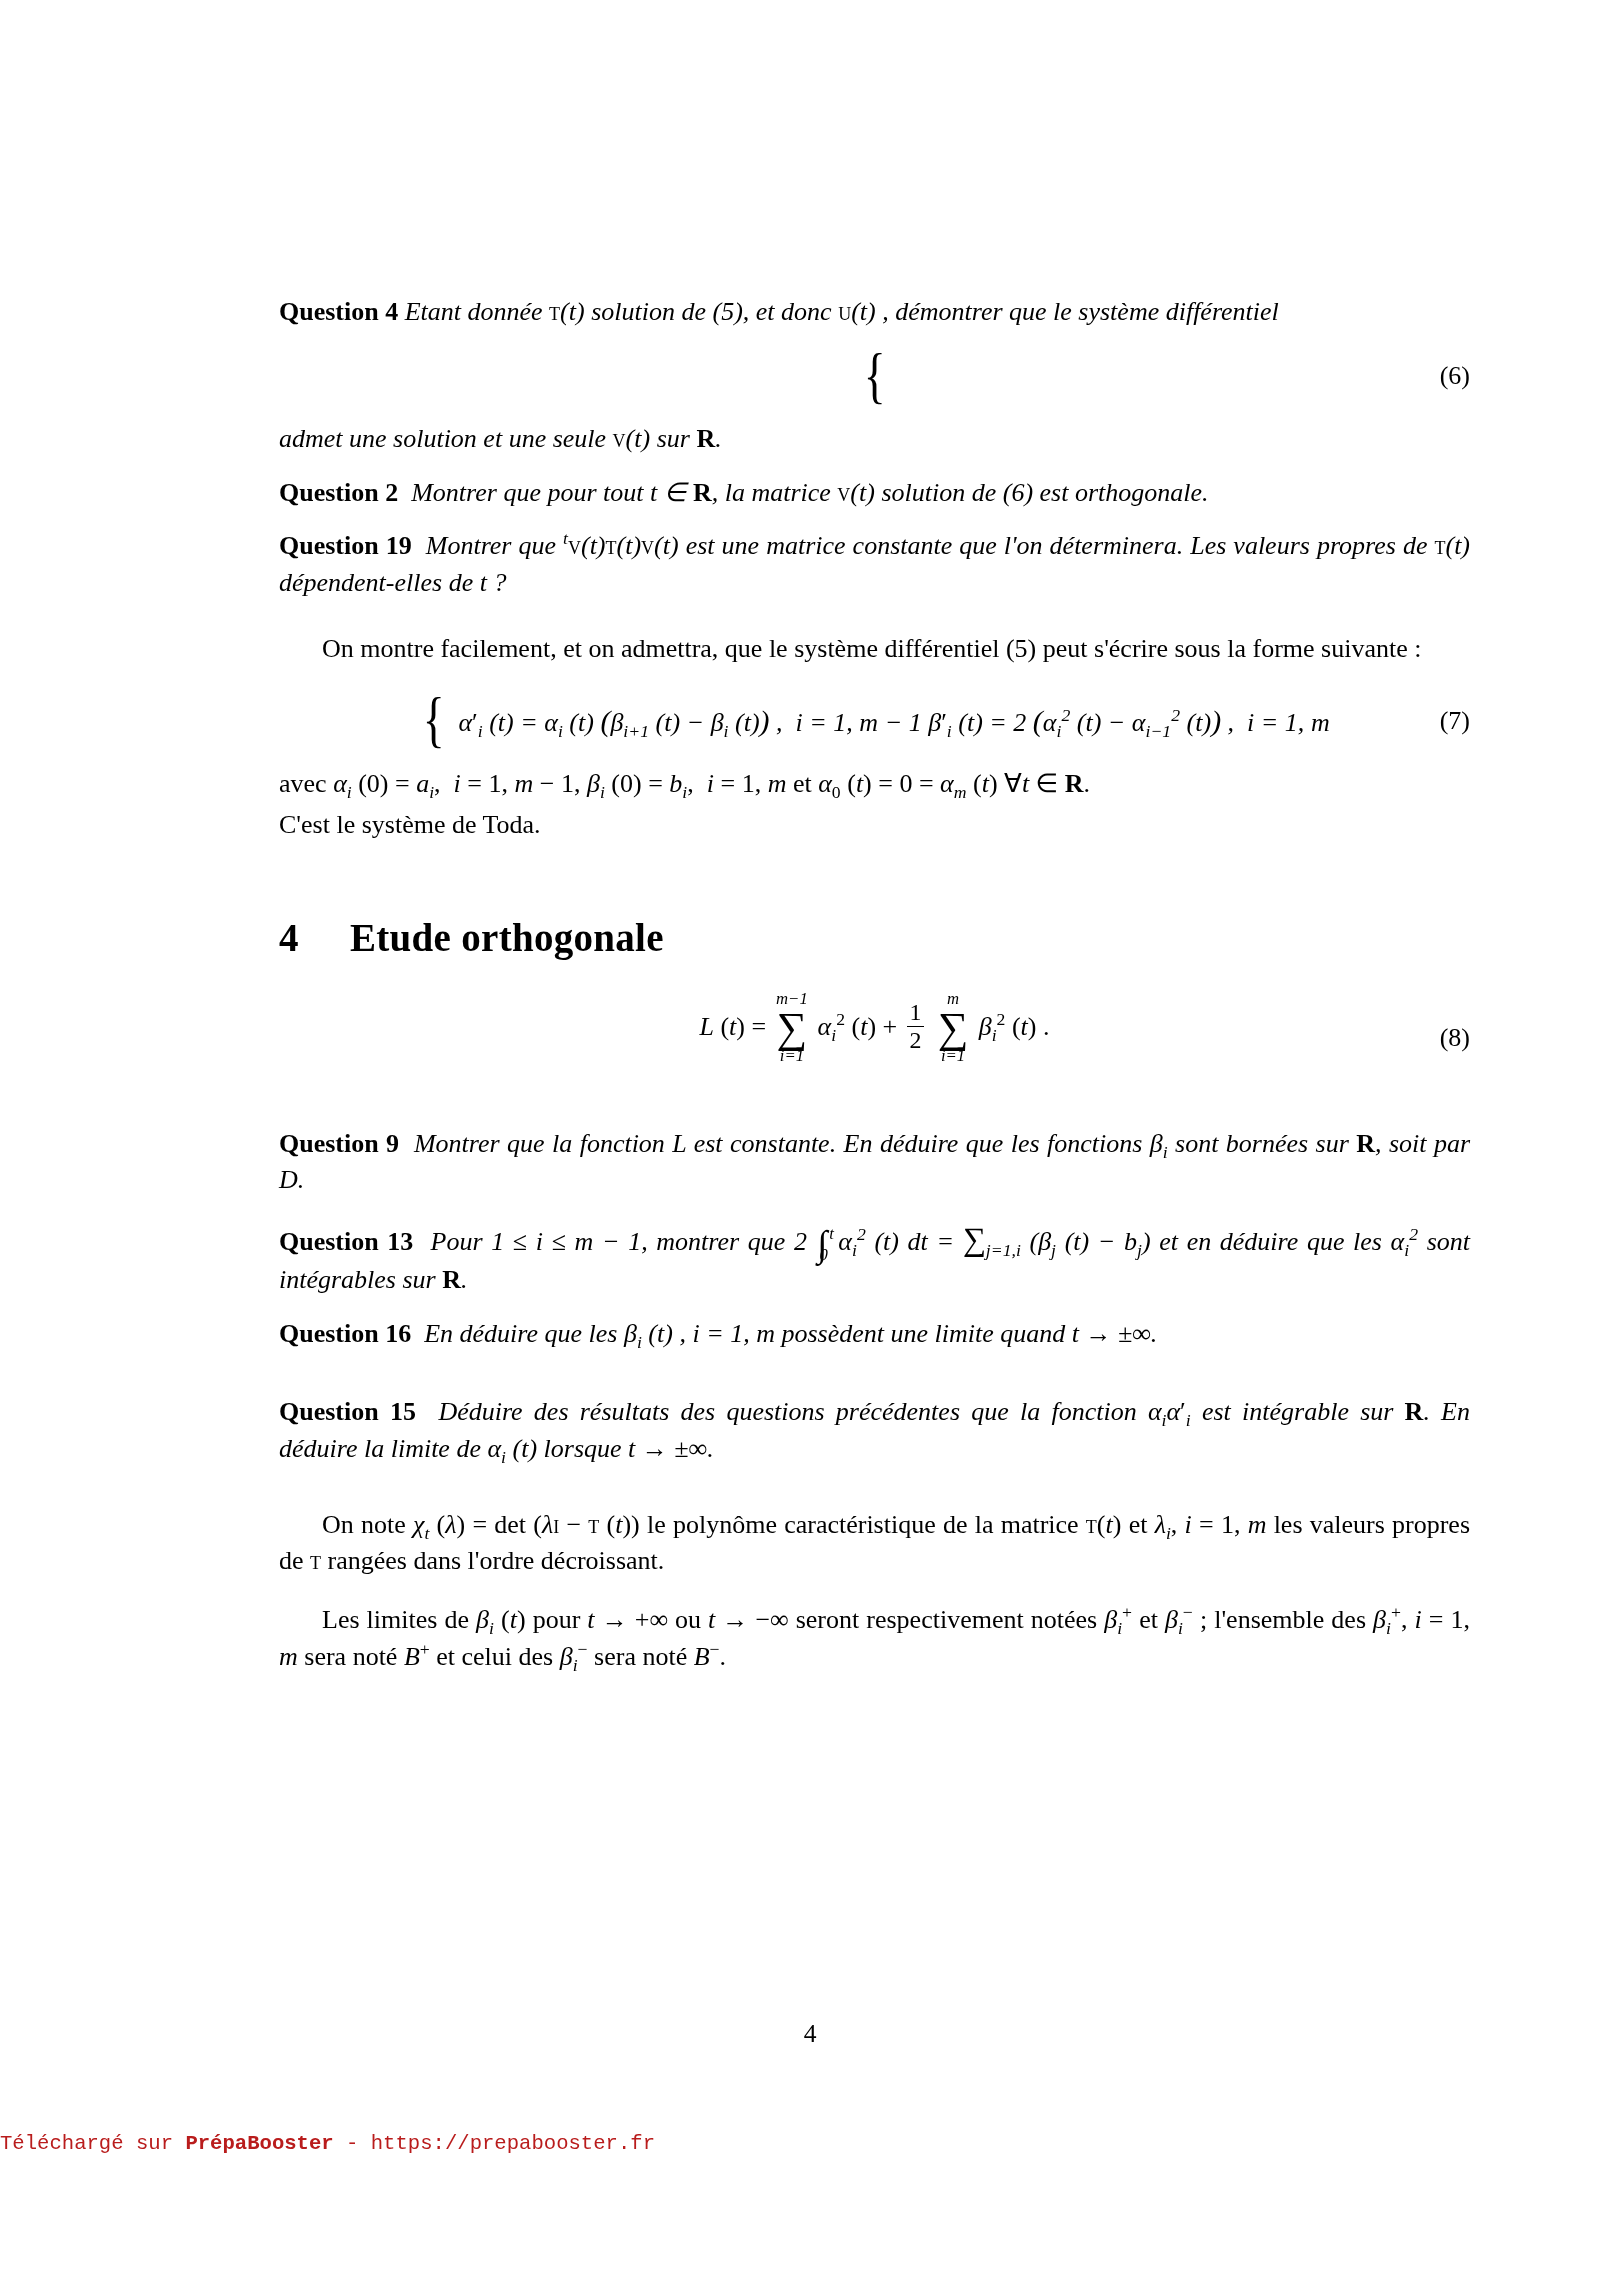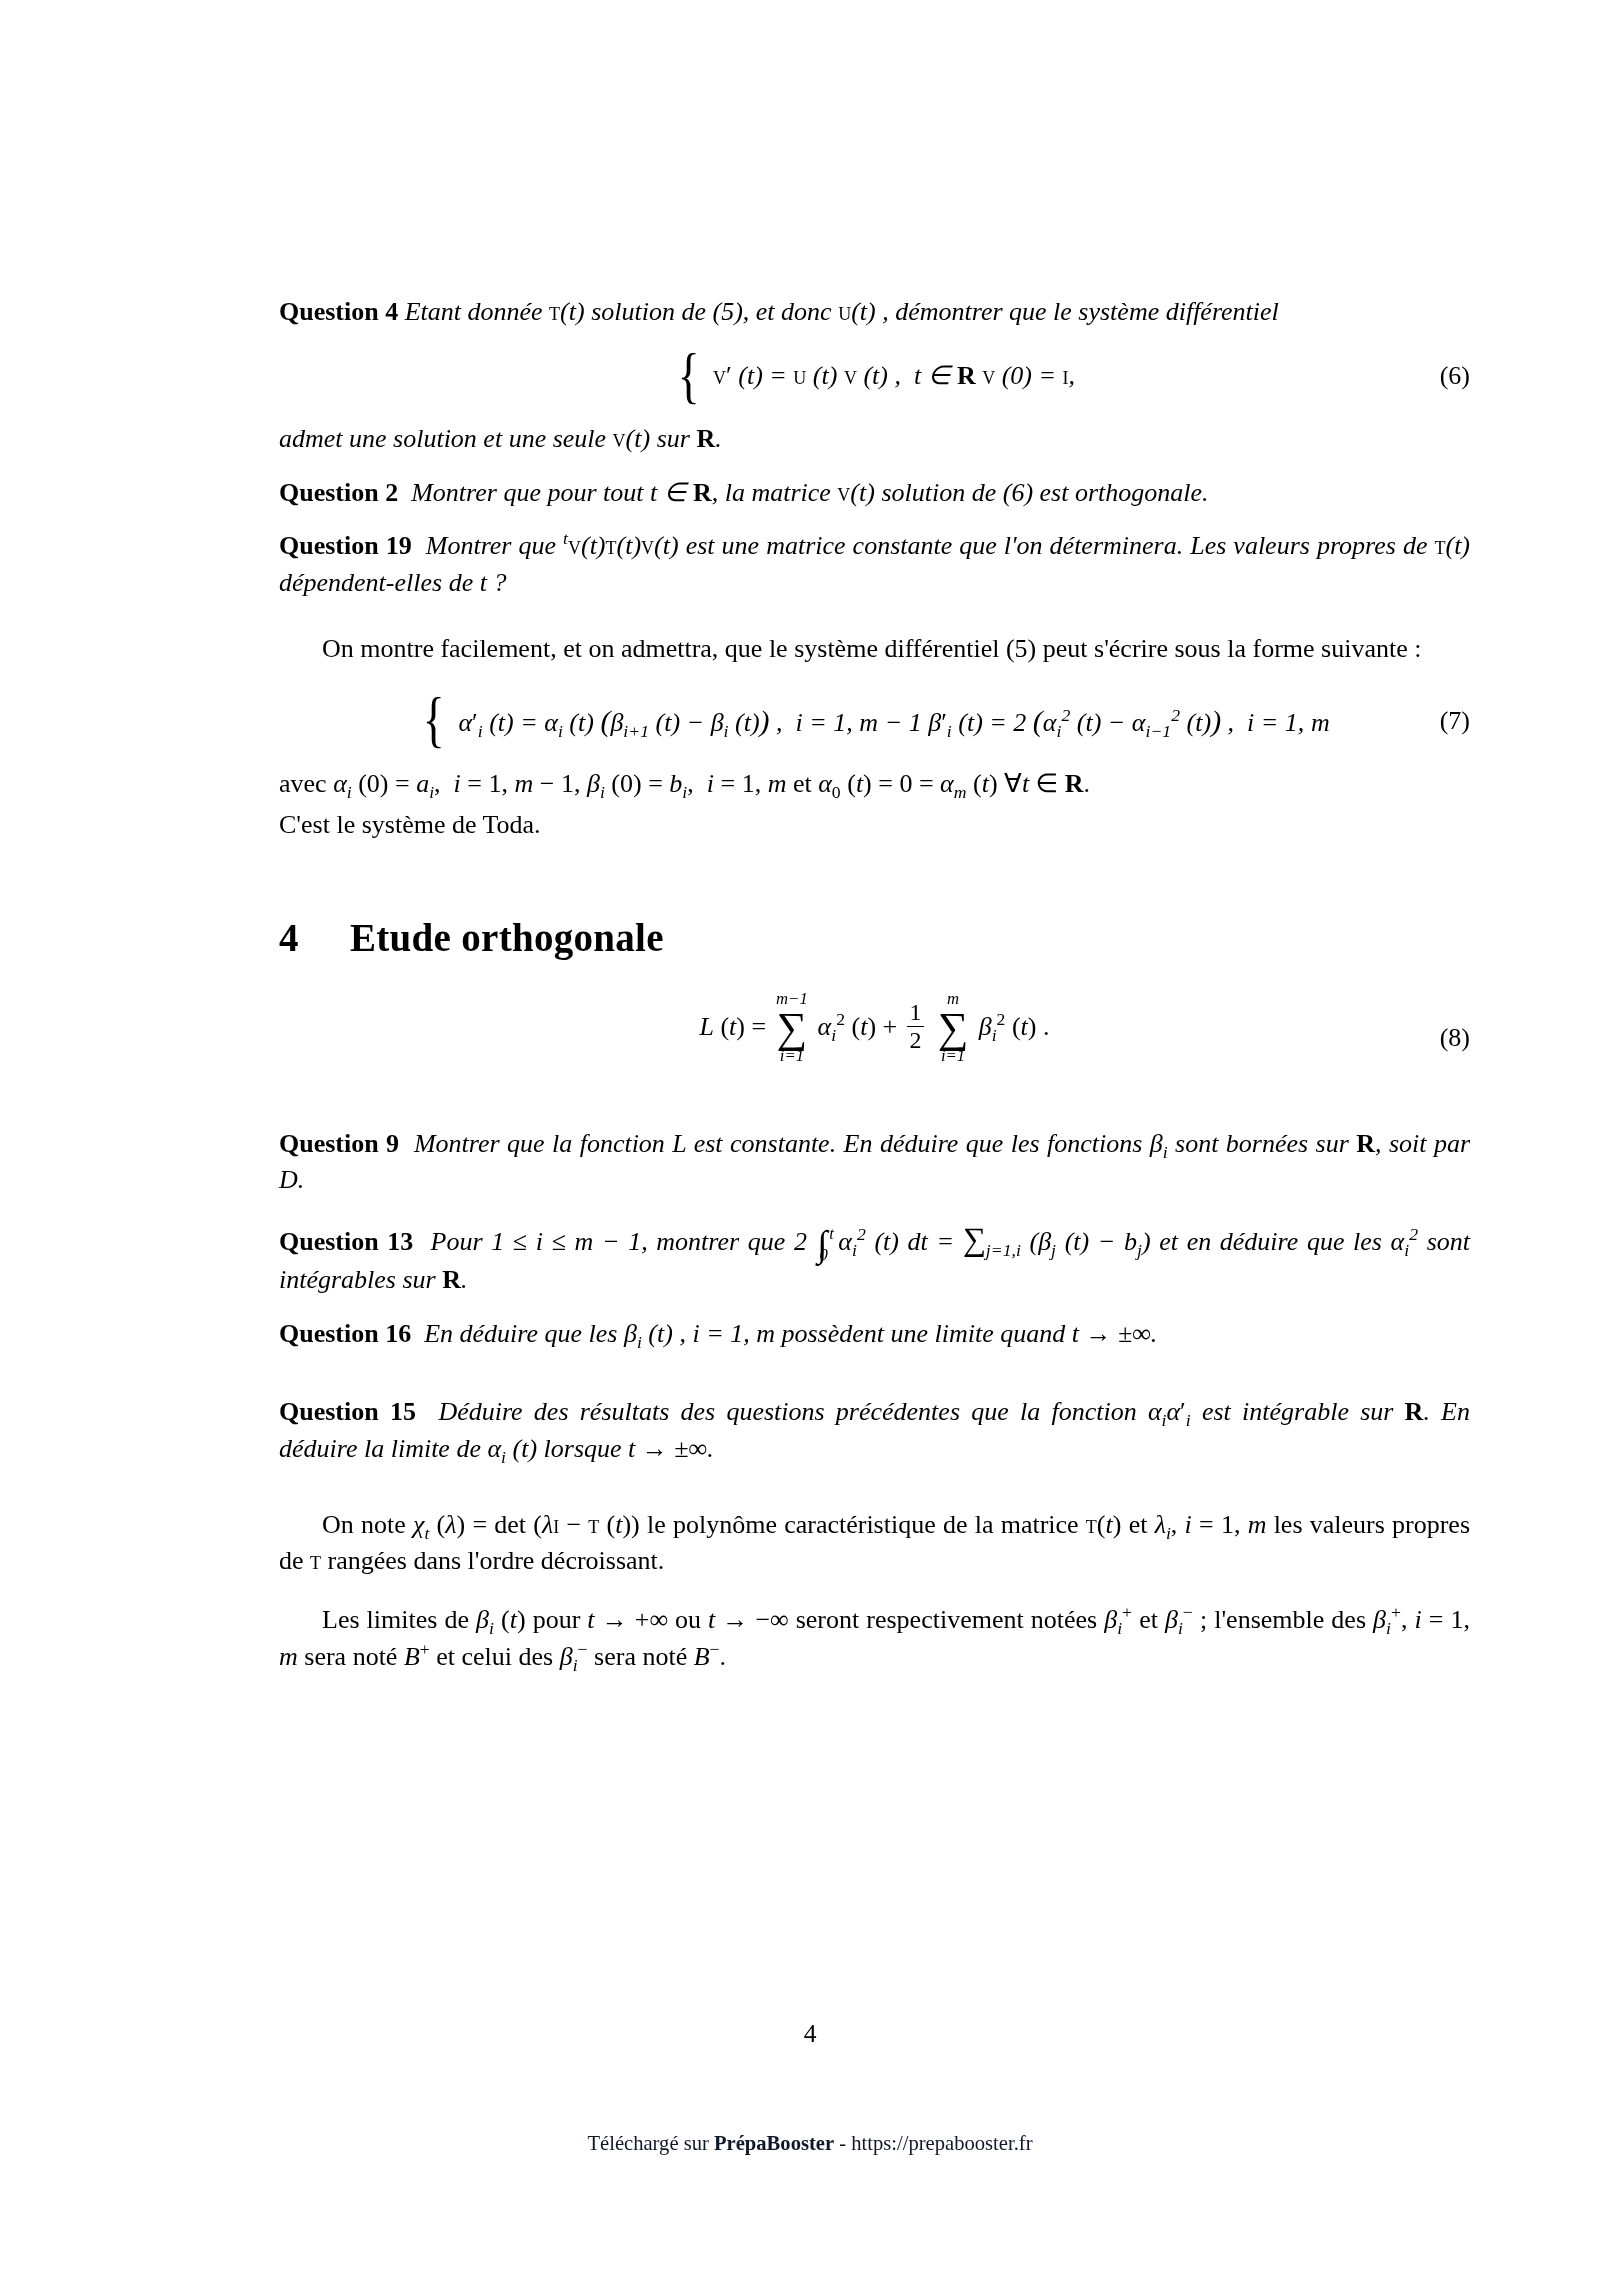--- a/index.html
+++ b/index.html
@@ -149,24 +149,23 @@
     position: absolute;
     left: 0; right: 0;
     top: 2019px;
     text-align: center;
     font-size: 25.5px;
   }
   .footer {
     position: absolute;
     left: 0; right: 0;
     top: 2132px;
-    text-align: center;
     font-size: 20.6px;
-    font-family: Liberation Serif, serif;
-    color: #0f172a;
+    font-family: Liberation Mono, monospace;
+    color: #b91c1c;
   }
   .footer .brand { font-weight: bold; }
   .tall-paren { font-size: 1.15em; }
 </style>
 </head>
 <body>
 
 <div class="page">
   <div class="content">
 
@@ -174,24 +173,20 @@
       <span class="qlabel">Question 4</span>
       <span class="it">
         Etant donnée <span class="sc">t</span>(<span class="mi">t</span>) solution de (5), et donc <span class="sc">u</span>(<span class="mi">t</span>) , démontrer que le système différentiel
       </span>
     </p>
 
     <div class="eqblock">
       <div class="eqbody">
         <span class="cases">
           <span class="brace">{</span>
-          <span class="caselines">
-            <span class="line"><span class="sc">v</span><span class="mup">′</span> (<span class="mi">t</span>) = <span class="sc">u</span> (<span class="mi">t</span>) <span class="sc">v</span> (<span class="mi">t</span>) ,&nbsp; <span class="mi">t</span> ∈ <span class="bbR">R</span></span>
-            <span class="line"><span class="sc">v</span> (0) = <span class="sc">i</span>,</span>
-          </span>
         </span>
       </div>
       <div class="eqtag">(6)</div>
     </div>
 
     <p class="para">
       <span class="it">admet une solution et une seule <span class="sc">v</span>(<span class="mi">t</span>) sur <span class="bbR">R</span>.</span>
     </p>
 
     <p class="para gap-sm">

